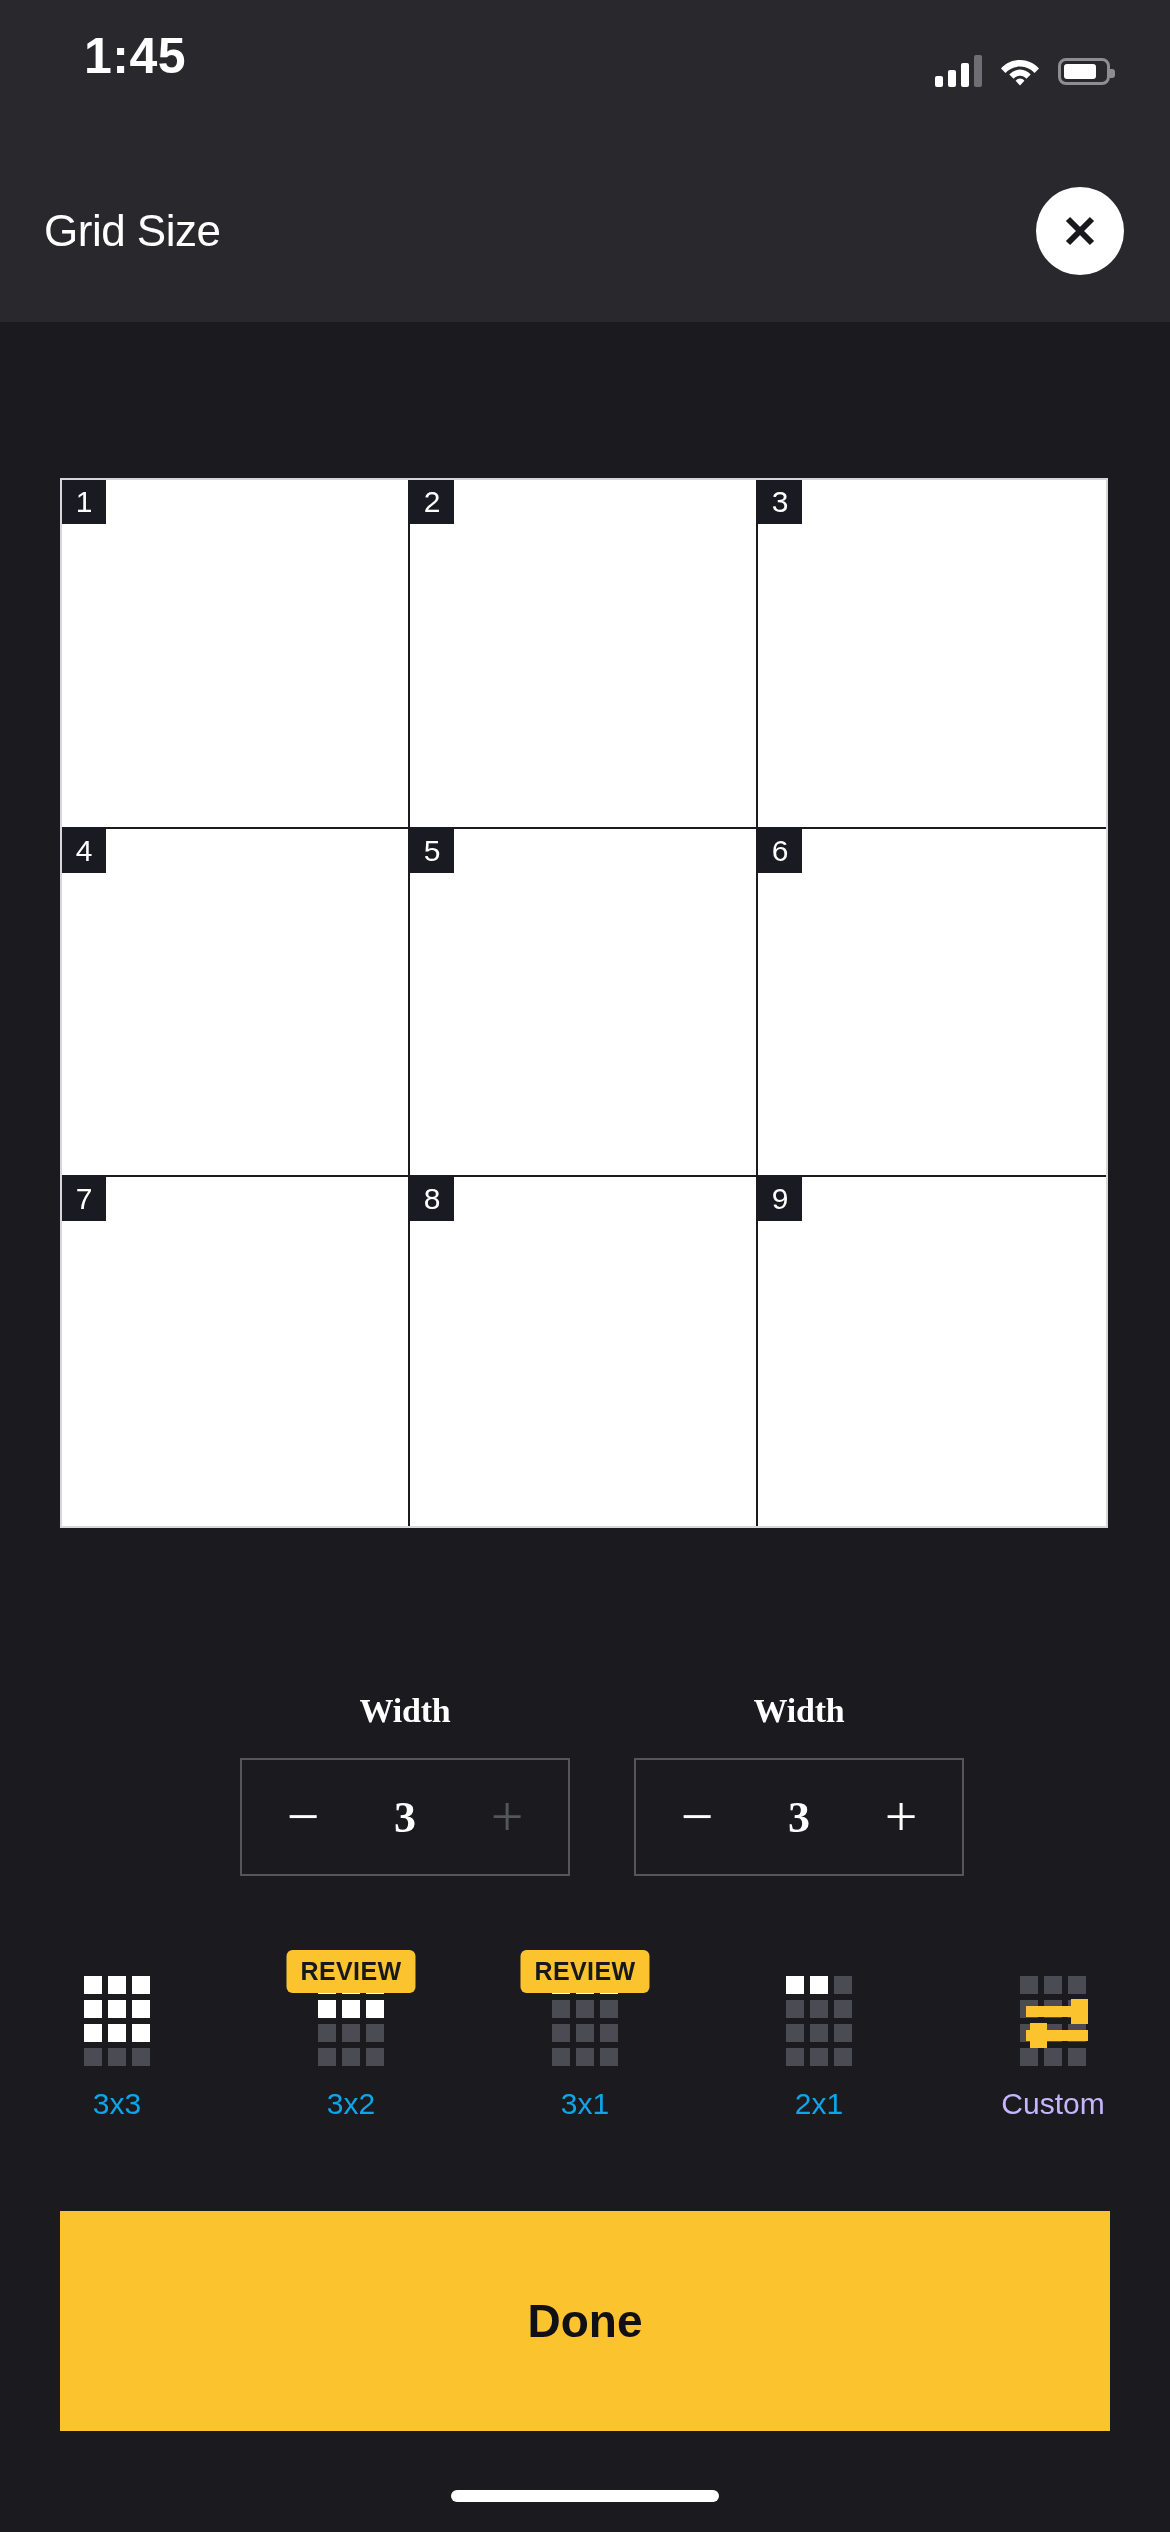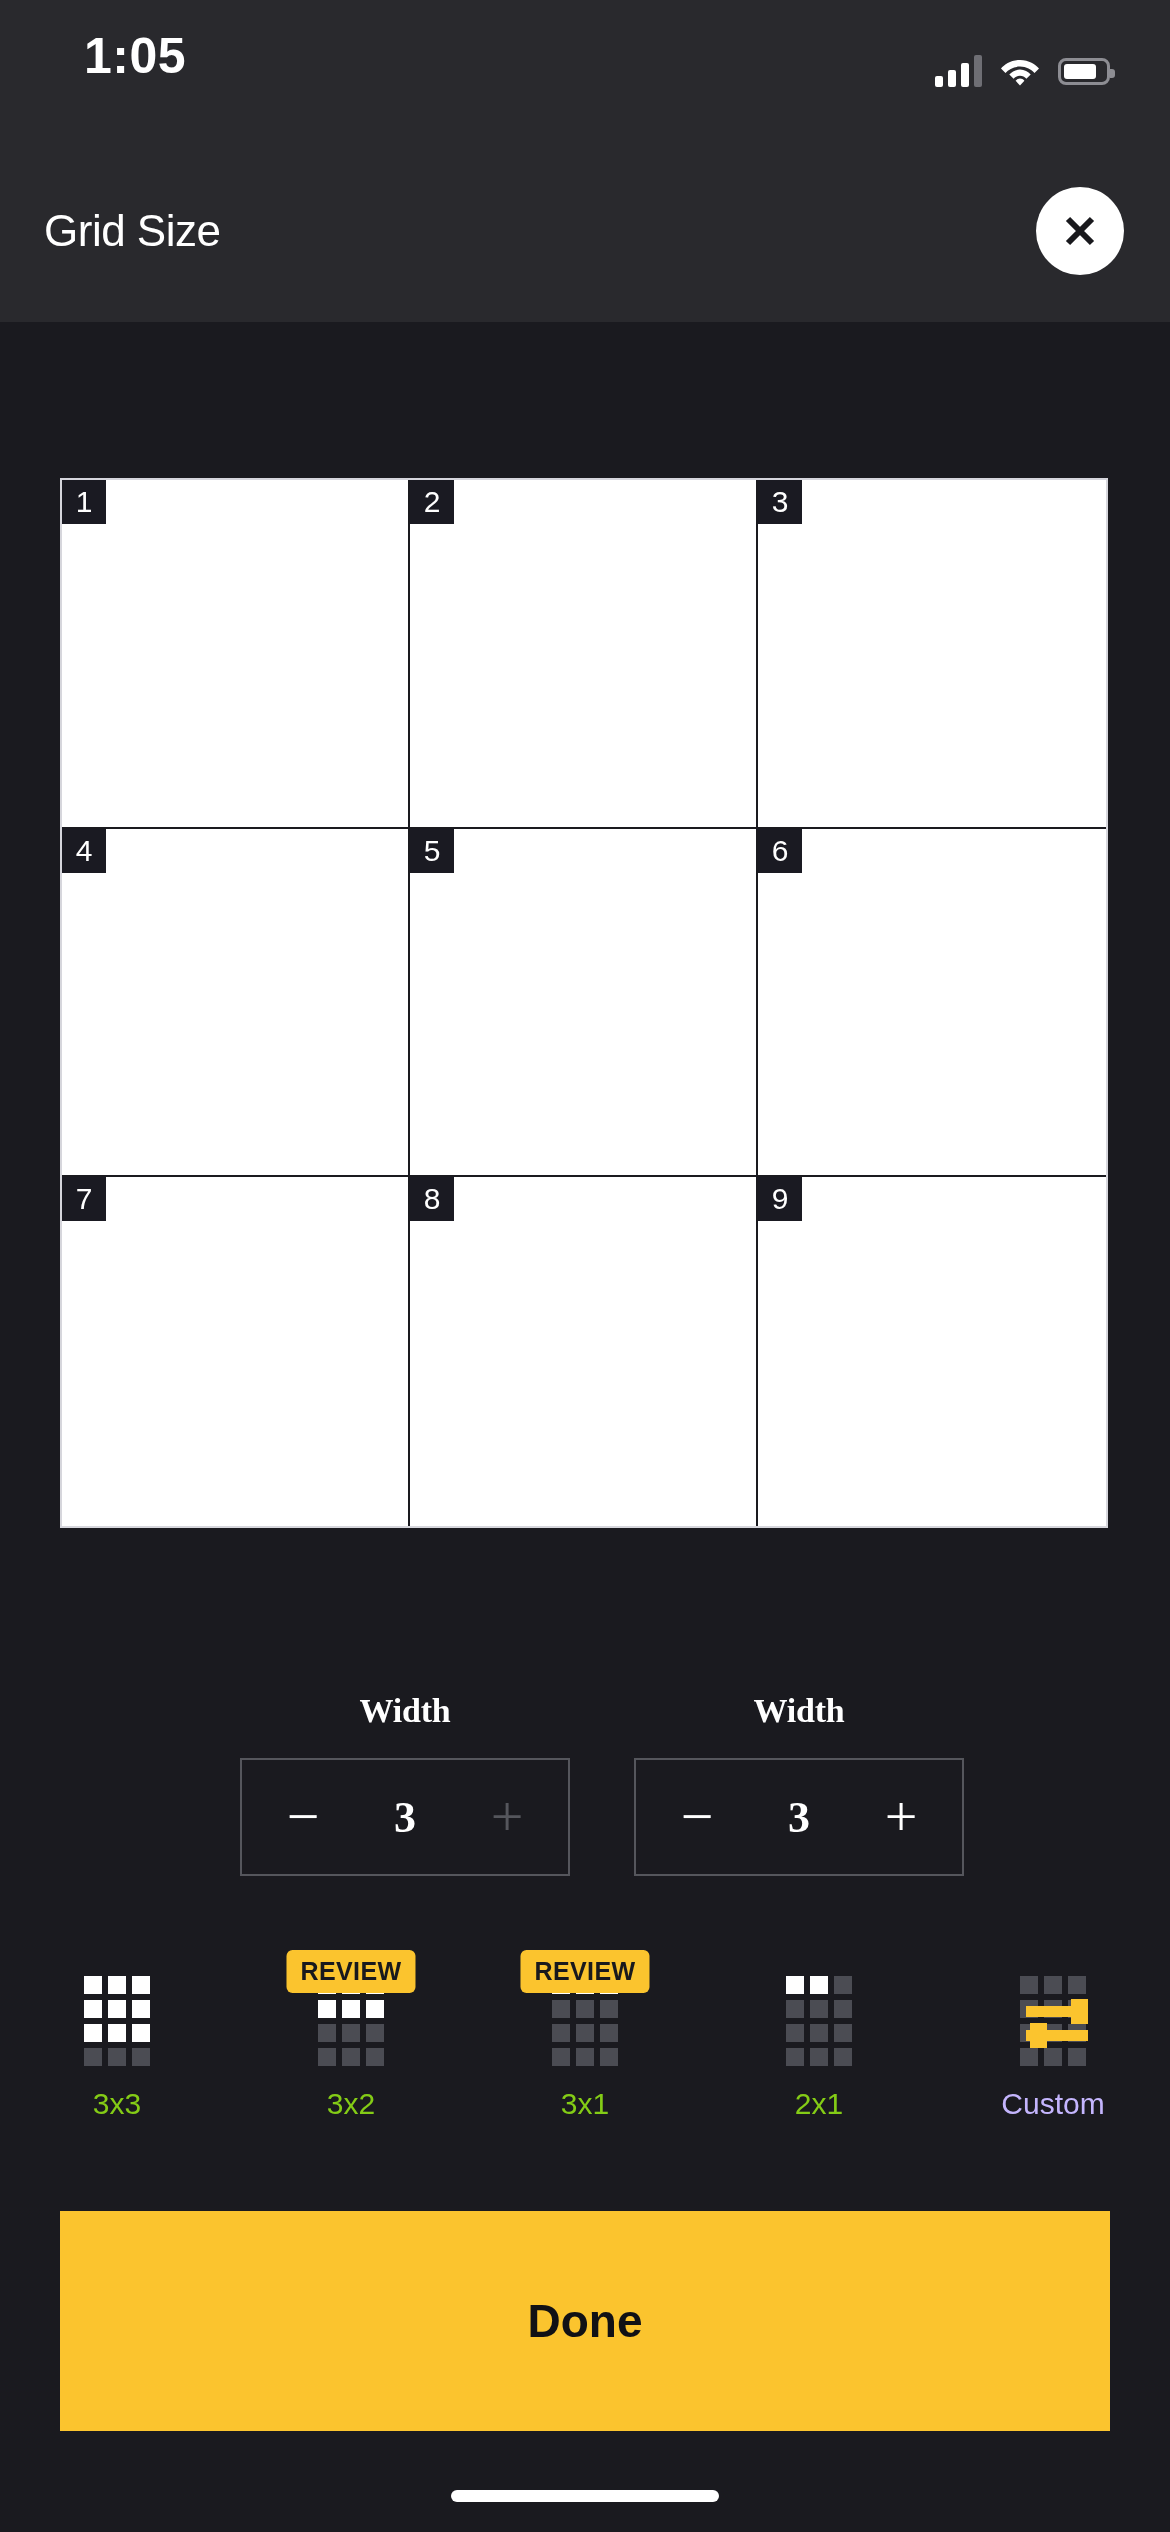--- a/index.html
+++ b/index.html
@@ -106,21 +106,21 @@
   }
   .preset { flex: 1; position: relative; display: flex; flex-direction: column; align-items: center; cursor: pointer; }
   .preset-icon {
     position: relative;
     display: grid; grid-template-columns: repeat(3, 18px); grid-template-rows: repeat(4, 18px);
     gap: 6px; margin-top: 8px;
   }
   .dot { width: 18px; height: 18px; background: #4b4c53; }
   .dot.on { background: #ffffff; }
   .preset-label {
-    margin-top: 21px; font-size: 30px; color: #84cc16; font-weight: 400;
+    margin-top: 21px; font-size: 30px; color: #0ea5e9; font-weight: 400;
   }
   .preset-label.active { color: #c4b5fd; }
   .review-badge {
     position: absolute; left: 50%; top: -18px; transform: translateX(-50%);
     background: #fbc42e; color: #19191d; font-size: 25px; font-weight: 800;
     letter-spacing: 0.4px; padding: 7px 14px; border-radius: 6px; white-space: nowrap;
     z-index: 3;
   }
   .slider-bar { position: absolute; height: 11px; background: #fbc42e; z-index: 2; }
   .slider-knob { position: absolute; width: 17px; height: 25px; background: #fbc42e; z-index: 2; }
@@ -137,21 +137,21 @@
     position: absolute; left: 50%; transform: translateX(-50%); bottom: 30px;
     width: 268px; height: 12px; border-radius: 6px; background: #ffffff;
   }
 </style>
 </head>
 <body>
 
 <div id="screen">
 
   <div class="statusbar">
-    <div class="status-time">1:05</div>
+    <div class="status-time">1:45</div>
     <div class="status-icons">
       <div class="signal">
         <i></i>
           <i></i>
           <i></i>
           <i></i>
       </div>
       <svg class="wifi" viewBox="0 0 40 30">
         <path d="M20 4 C11 4 4.5 8.5 1 12.5 L5.5 17 C8.5 13.6 13.7 10.6 20 10.6 C26.3 10.6 31.5 13.6 34.5 17 L39 12.5 C35.5 8.5 29 4 20 4 Z" fill="#ffffff"></path>
         <path d="M20 13.6 C15.6 13.6 11.8 15.8 9.3 18.6 L13.6 22.8 C15.3 21 17.5 19.8 20 19.8 C22.5 19.8 24.7 21 26.4 22.8 L30.7 18.6 C28.2 15.8 24.4 13.6 20 13.6 Z" fill="#ffffff"></path>

